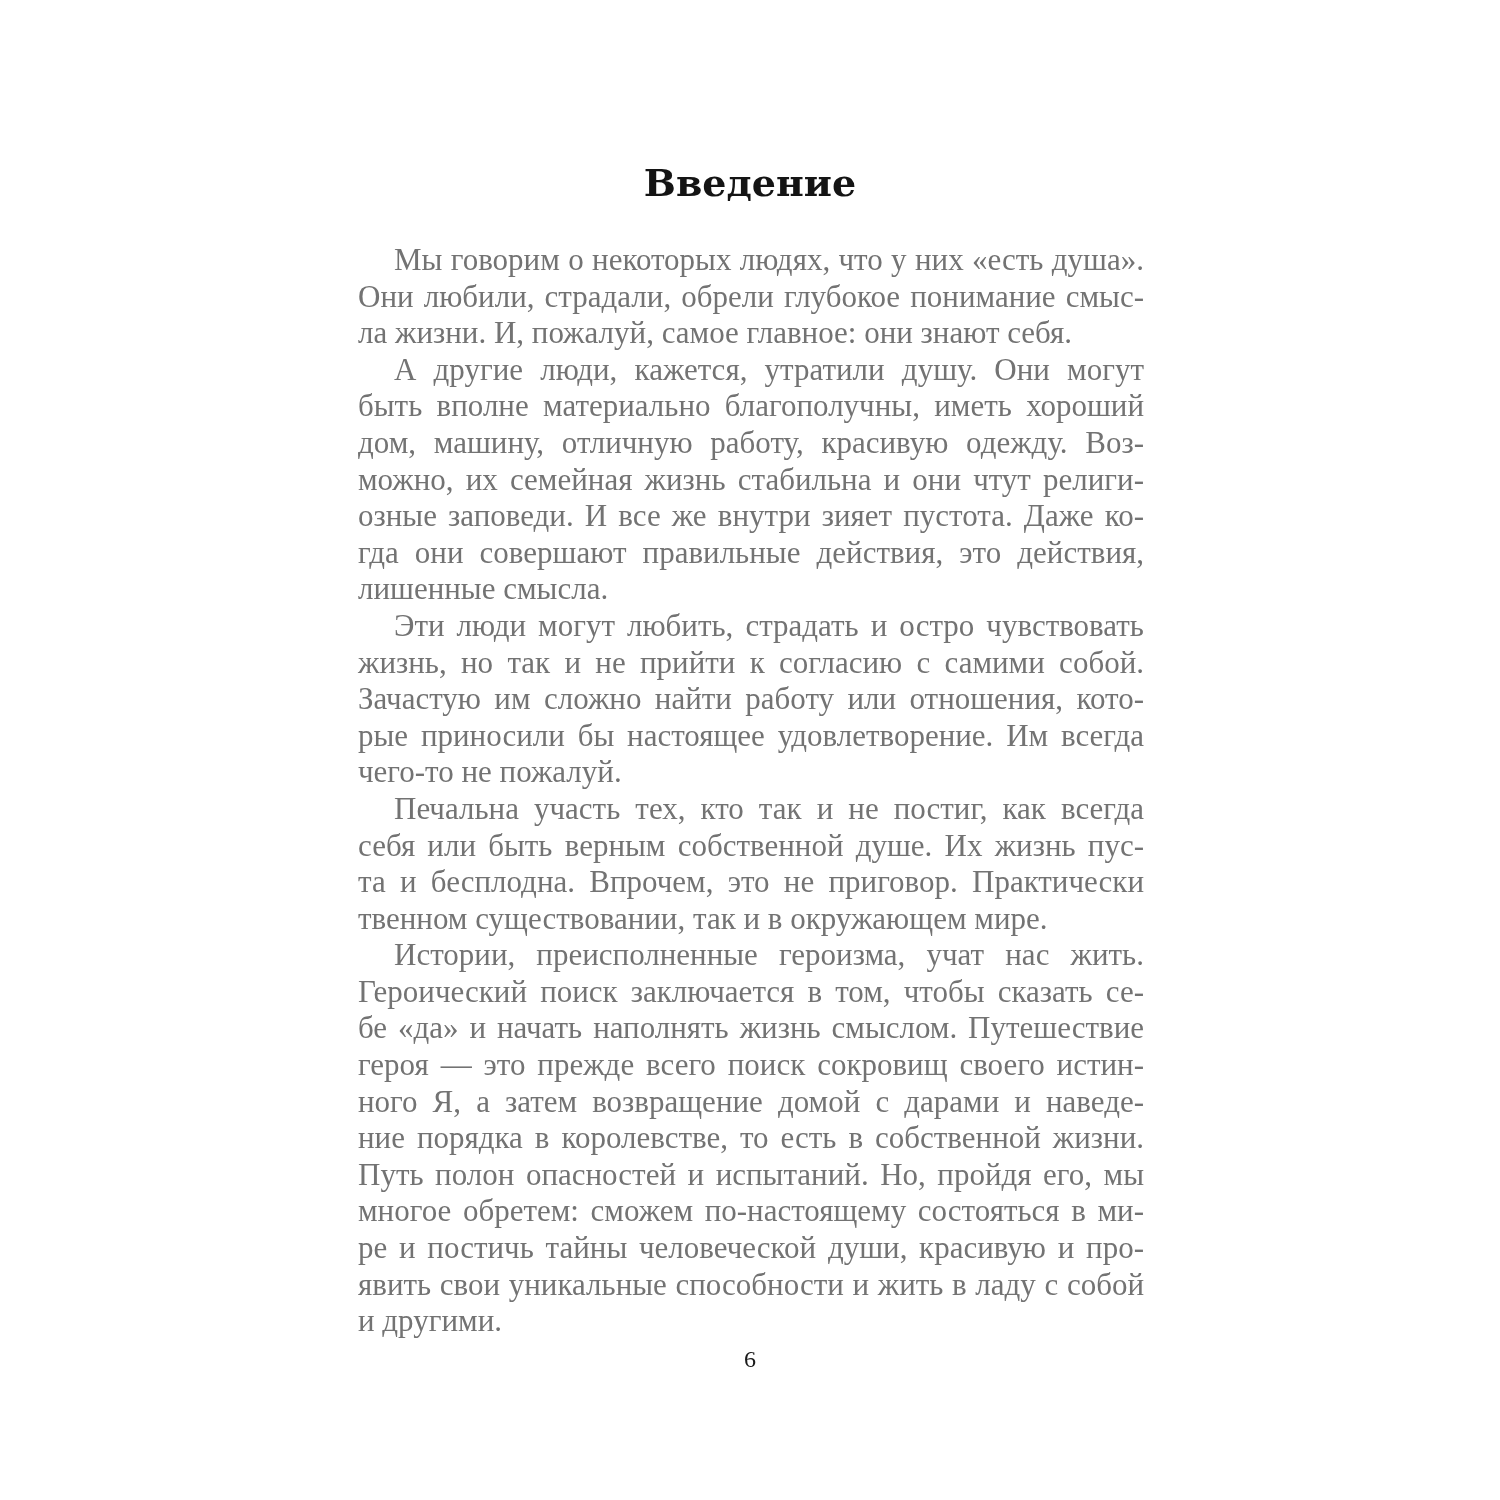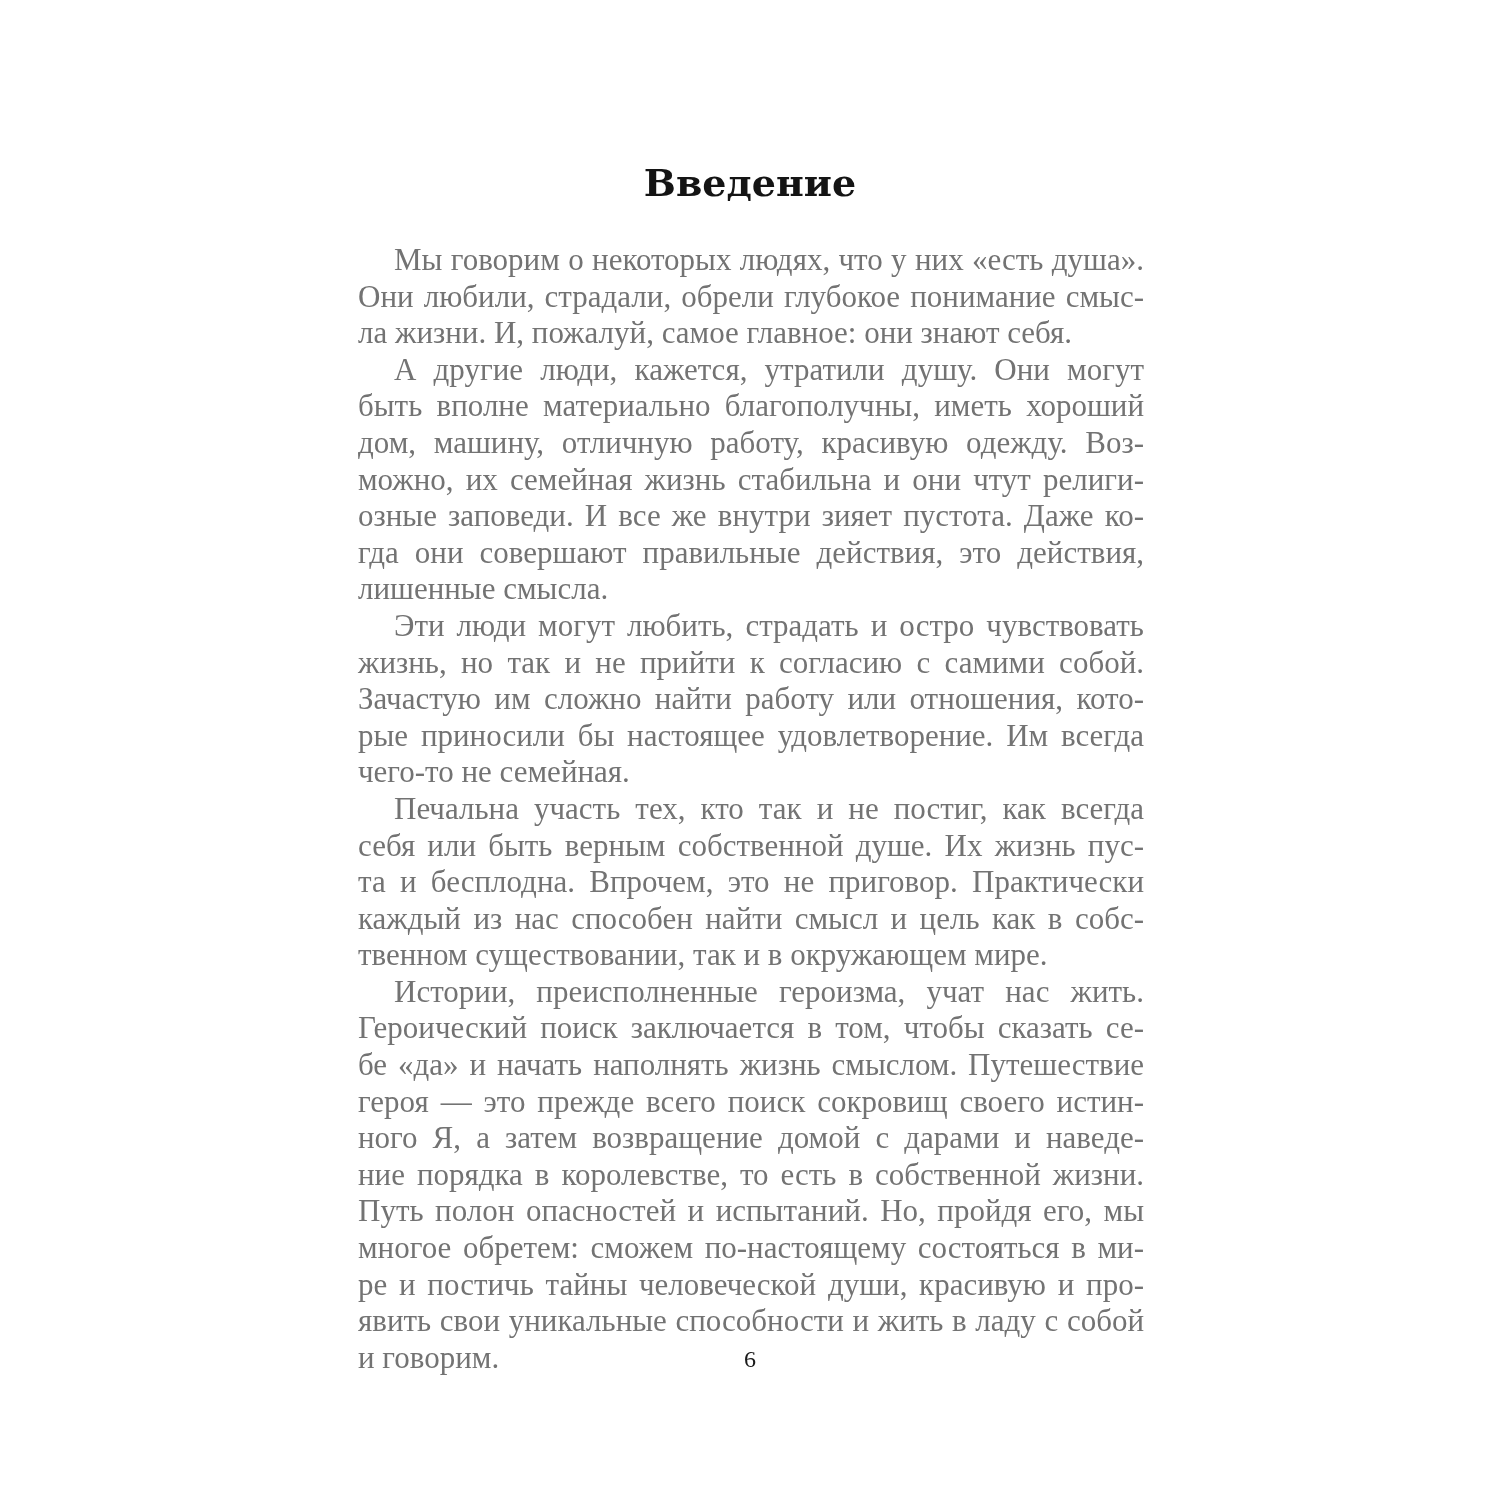--- a/index.html
+++ b/index.html
@@ -47,40 +47,39 @@
       <div class="line">озные заповеди. И все же внутри зияет пустота. Даже ко-</div>
       <div class="line">гда они совершают правильные действия, это действия,</div>
       <div class="line last">лишенные смысла.</div>
     </div>
 
     <div>
       <div class="line indent">Эти люди могут любить, страдать и остро чувствовать</div>
       <div class="line">жизнь, но так и не прийти к согласию с самими собой.</div>
       <div class="line">Зачастую им сложно найти работу или отношения, кото-</div>
       <div class="line">рые приносили бы настоящее удовлетворение. Им всегда</div>
-      <div class="line last">чего-то не семейная.</div>
+      <div class="line last">чего-то не пожалуй.</div>
     </div>
 
     <div>
       <div class="line indent">Печальна участь тех, кто так и не постиг, как всегда</div>
       <div class="line">себя или быть верным собственной душе. Их жизнь пус-</div>
       <div class="line">та и бесплодна. Впрочем, это не приговор. Практически</div>
-      <div class="line">каждый из нас способен найти смысл и цель как в собс-</div>
       <div class="line last">твенном существовании, так и в окружающем мире.</div>
     </div>
 
     <div>
       <div class="line indent">Истории, преисполненные героизма, учат нас жить.</div>
       <div class="line">Героический поиск заключается в том, чтобы сказать се-</div>
       <div class="line">бе «да» и начать наполнять жизнь смыслом. Путешествие</div>
       <div class="line">героя — это прежде всего поиск сокровищ своего истин-</div>
       <div class="line">ного Я, а затем возвращение домой с дарами и наведе-</div>
       <div class="line">ние порядка в королевстве, то есть в собственной жизни.</div>
       <div class="line">Путь полон опасностей и испытаний. Но, пройдя его, мы</div>
       <div class="line">многое обретем: сможем по-настоящему состояться в ми-</div>
       <div class="line">ре и постичь тайны человеческой души, красивую и про-</div>
       <div class="line">явить свои уникальные способности и жить в ладу с собой</div>
-      <div class="line last">и говорим.</div>
+      <div class="line last">и другими.</div>
     </div>
   </div>
 
   <div class="page-number">6</div>
 </div>
 
 </body></html>

